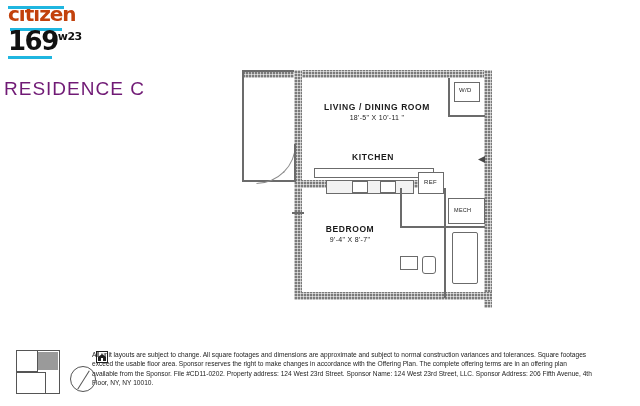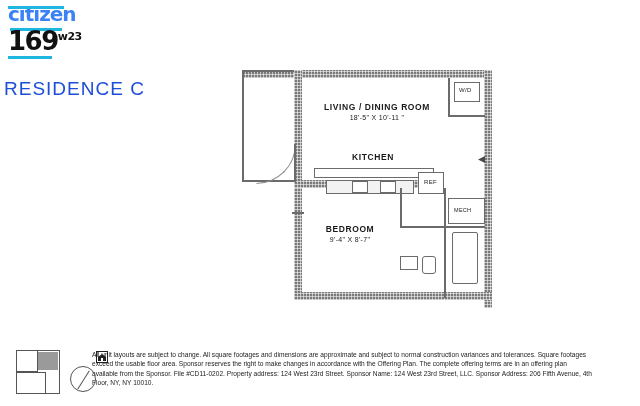--- a/index.html
+++ b/index.html
@@ -22,21 +22,21 @@
     left: 8px;
     top: 4px;
     width: 70px;
     height: 58px;
   }
   #logo .logo-line1 {
     font-family: "DejaVu Sans", sans-serif;
     font-weight: bold;
     font-size: 20px;
     letter-spacing: -1px;
-    color: #3b82f6;
+    color: #c2410c;
     line-height: 20px;
   }
   #logo .logo-line2 {
     font-family: "DejaVu Sans", sans-serif;
     font-weight: bold;
     font-size: 26px;
     letter-spacing: -1.5px;
     color: #111;
     line-height: 26px;
     position: relative;
@@ -71,21 +71,21 @@
     background: #1fb6e0;
   }
 
   
   #residence-title {
     position: absolute;
     left: 4px;
     top: 78px;
     font-size: 19px;
     letter-spacing: 1px;
-    color: #1d4ed8;
+    color: #701a75;
     font-family: "Liberation Sans", sans-serif;
   }
 
   
   #floorplan {
     position: absolute;
     left: 232px;
     top: 60px;
     width: 300px;
     height: 245px;

